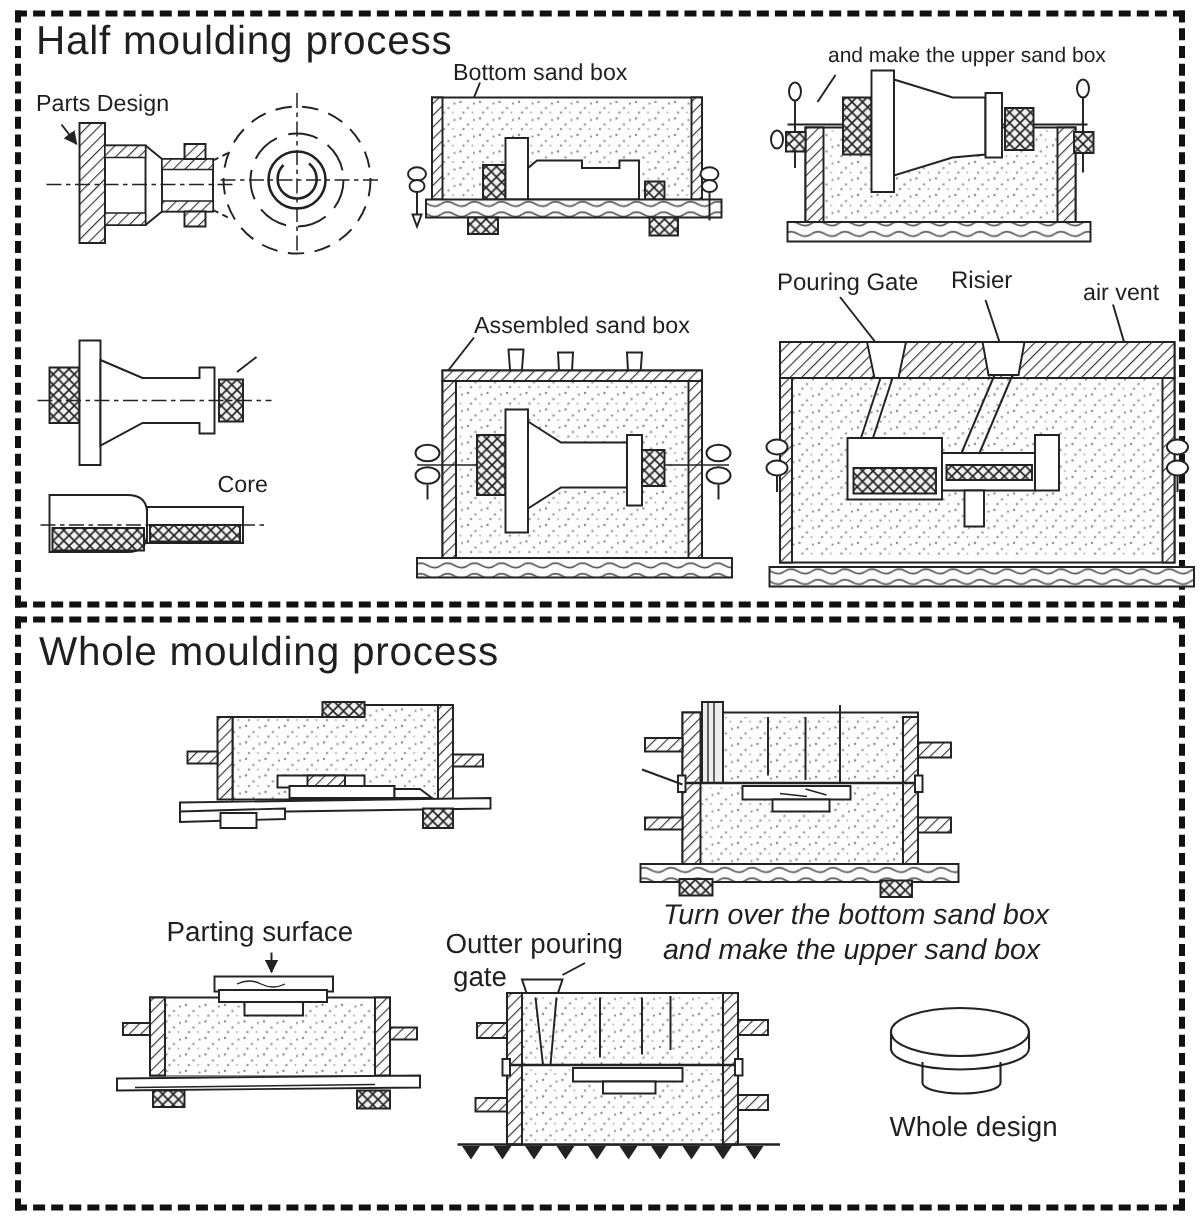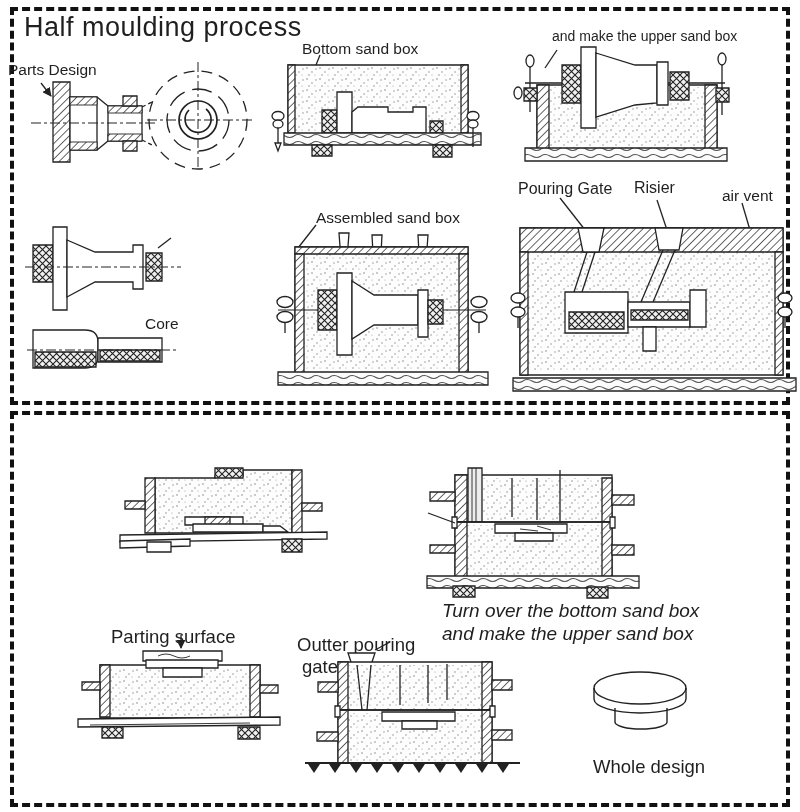--- a/index.html
+++ b/index.html
@@ -6,21 +6,21 @@
   #stage{position:relative;width:800px;height:812px;background:#ffffff;overflow:hidden;
          font-family:"Liberation Sans", sans-serif;color:#1f1f1f;}
   .panel{position:absolute;border:4px dashed #111;box-sizing:border-box;background:transparent;}
   #panel-half{left:10px;top:7px;width:780px;height:398px;}
   #panel-whole{left:10px;top:411px;width:780px;height:396px;}
   .lbl{position:absolute;white-space:nowrap;line-height:1.15;color:#1f1f1f;}
   .title{font-size:27px;letter-spacing:0.5px;}
   .s15{font-size:15.5px;}
   .s14{font-size:14px;}
   .s16{font-size:16px;text-align:center;}
-  .s18{font-size:18.5px;margin-top:16px;}
+  .s18{font-size:18.5px;}
   .s19{font-size:19px;font-style:italic;}
   svg.fig{position:absolute;overflow:visible;}
   svg.fig *{vector-effect:non-scaling-stroke;}
 </style>
 </head>
 <body>
 
 <div id="stage">
 
   <svg width="0" height="0" style="position:absolute" aria-hidden="true">
@@ -47,21 +47,21 @@
       </pattern>
       <marker id="arr" viewBox="0 0 10 10" refX="9" refY="5" markerWidth="7" markerHeight="7" orient="auto">
         <path d="M0,0 L10,5 L0,10 Z" fill="#222"></path>
       </marker>
     </defs>
   </svg>
 
   <div class="panel" id="panel-half"></div>
 
   <div class="lbl title" style="left:24px;top:12px">Half moulding process</div>
-  <div class="lbl s15" style="left:8px;top:61px">Parts Design</div>
+  <div class="lbl s15" style="left:24px;top:61px">Parts Design</div>
   <div class="lbl s15" style="left:302px;top:40px">Bottom sand box</div>
   <div class="lbl s14" style="left:552px;top:28px">and make the upper sand box</div>
   <div class="lbl s16" style="left:518px;top:180px">Pouring Gate</div>
   <div class="lbl s16" style="left:634px;top:179px">Risier</div>
   <div class="lbl s15" style="left:722px;top:187px">air vent</div>
   <div class="lbl s15" style="left:316px;top:209px">Assembled sand box</div>
   <div class="lbl s15" style="left:145px;top:315px">Core</div>
 
   <svg class="fig" style="left:25px;top:55px" width="135" height="115" viewBox="0 0 135 115" fill="none" stroke="#222" stroke-width="1.3">
     <line x1="16" y1="28" x2="26" y2="41" marker-end="url(#arr)"></line>
@@ -200,20 +200,21 @@
     <ellipse cx="13" cy="117" rx="7" ry="5" fill="#fff"></ellipse>
     <line x1="13" y1="122" x2="13" y2="133"></line>
     <ellipse cx="280" cy="103" rx="7" ry="5" fill="#fff"></ellipse>
     <ellipse cx="280" cy="117" rx="7" ry="5" fill="#fff"></ellipse>
     <line x1="280" y1="122" x2="280" y2="133"></line>
     <rect x="8" y="183" width="283" height="13" fill="url(#p-wood)"></rect>
   </svg>
 
   <div class="panel" id="panel-whole"></div>
 
+  <div class="lbl title" style="left:26px;top:419px">Whole moulding process</div>
   <div class="lbl s18" style="left:111px;top:610px">Parting surface</div>
   <div class="lbl s18" style="left:297px;top:618px">Outter pouring</div>
   <div class="lbl s18" style="left:302px;top:640px">gate</div>
   <div class="lbl s19" style="left:442px;top:600px">Turn over the bottom sand box</div>
   <div class="lbl s19" style="left:442px;top:623px">and make the upper sand box</div>
   <div class="lbl s18" style="left:593px;top:740px">Whole design</div>
 
   <svg class="fig" style="left:110px;top:460px" width="230" height="105" viewBox="0 0 230 105" fill="none" stroke="#222" stroke-width="1.3">
     <path d="M45,18 L105,18 L105,16 L133,16 L133,10 L182,10 L182,73 L45,73 Z" fill="url(#p-sand)"></path>
     <rect x="35" y="18" width="10" height="55" fill="url(#p-hatch)"></rect>

